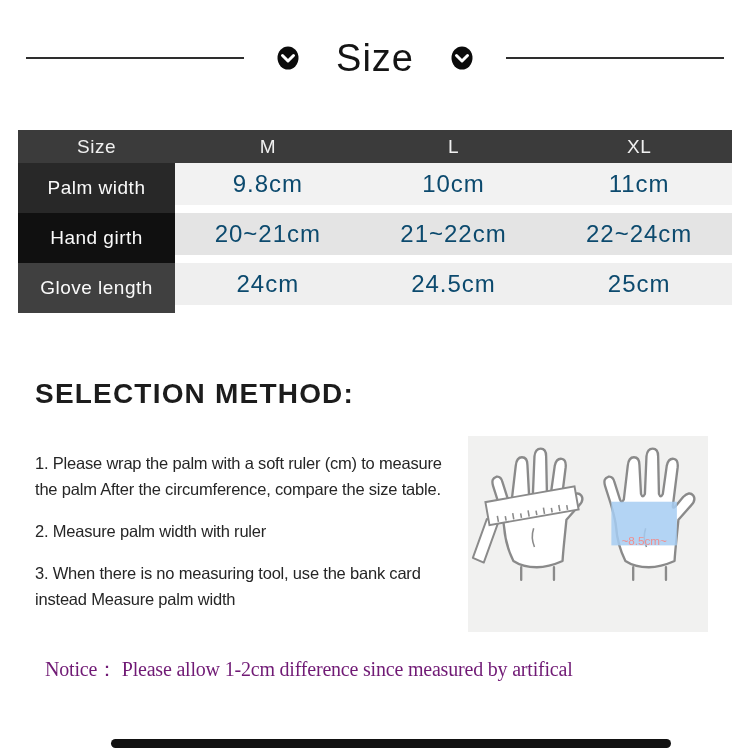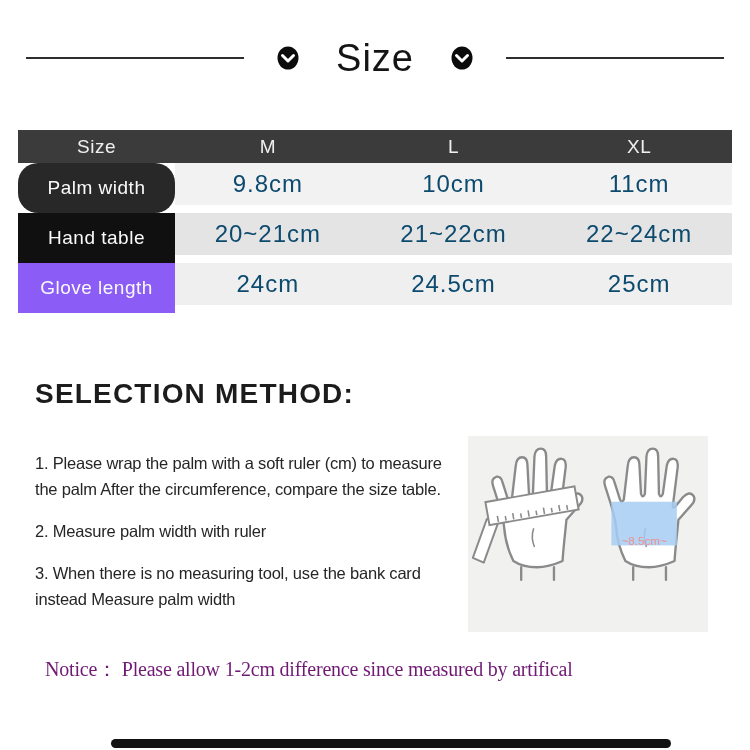--- a/index.html
+++ b/index.html
@@ -28,21 +28,21 @@
     display:flex; align-items:center; justify-content:center; letter-spacing:0.5px;
   }
   .st-label {
     height:50px; color:#fafafa; font-size:19px; letter-spacing:0.5px;
     display:flex; align-items:center; justify-content:center;
   }
   .st-cell {
     height:42px; color:#0c4a6e; font-size:24px; letter-spacing:1px;
     display:flex; align-items:center; justify-content:center;
   }
-  .l1 { background:#282828;border-radius:20px; } .l2 { background:#101010; } .l3 { background:#8b5cf6; }
+  .l1 { background:#282828; } .l2 { background:#101010; } .l3 { background:#404040; }
   .r1 { background:#f2f2f2; } .r2 { background:#e4e4e4; } .r3 { background:#efefef; }
   
   .sel-heading {
     position:absolute; left:35px; top:378px; margin:0;
     font-size:28px; font-weight:700; letter-spacing:1.2px; color:#1c1c1c;
   }
   .steps { position:absolute; left:35px; top:450px; width:452px; }
   .step {
     font-size:16.5px; line-height:26px; color:#262626; letter-spacing:-0.2px;
     margin:0 0 16px 0; white-space:pre-line;
@@ -86,21 +86,21 @@
     <div class="st-head">Size</div>
     <div class="st-head">M</div>
     <div class="st-head">L</div>
     <div class="st-head">XL</div>
 
     <div class="st-label l1">Palm width</div>
     <div class="st-cell r1">9.8cm</div>
     <div class="st-cell r1">10cm</div>
     <div class="st-cell r1">11cm</div>
 
-    <div class="st-label l2">Hand table</div>
+    <div class="st-label l2">Hand girth</div>
     <div class="st-cell r2">20~21cm</div>
     <div class="st-cell r2">21~22cm</div>
     <div class="st-cell r2">22~24cm</div>
 
     <div class="st-label l3">Glove length</div>
     <div class="st-cell r3">24cm</div>
     <div class="st-cell r3">24.5cm</div>
     <div class="st-cell r3">25cm</div>
   </div>
 

